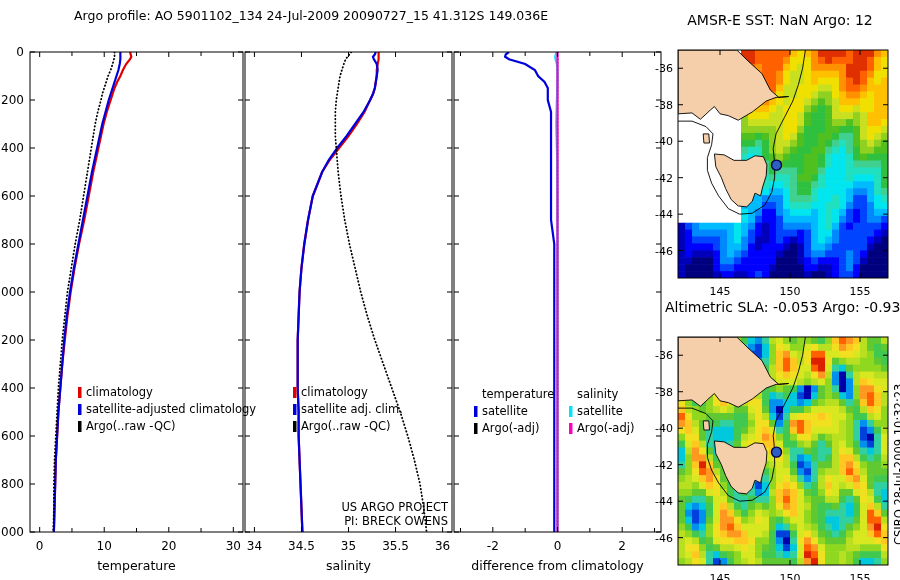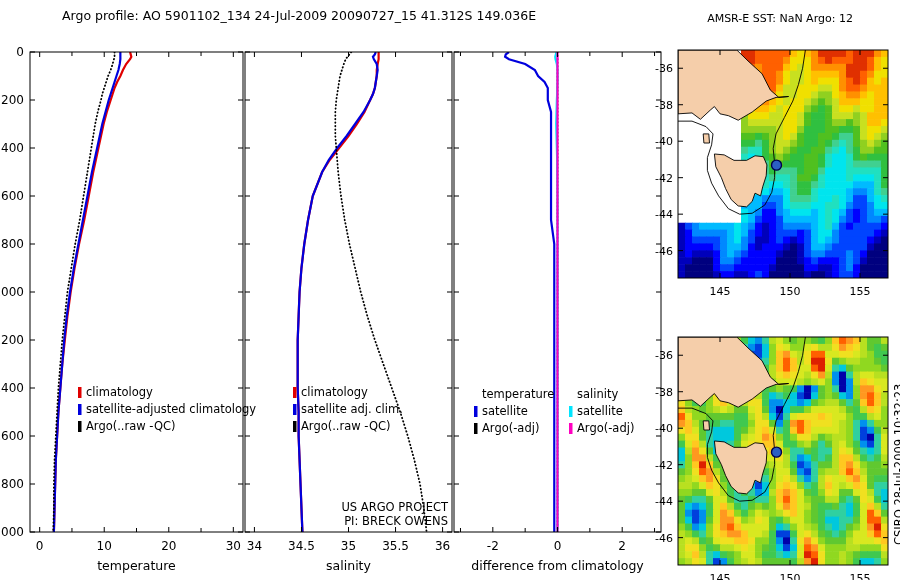--- a/index.html
+++ b/index.html
@@ -1,37 +1,37 @@
 <!DOCTYPE html>
 <html><head>
 <meta charset="utf-8">
 <style>
   html,body{margin:0;padding:0;background:#ffffff;}
   body{width:900px;height:580px;overflow:hidden;
        font-family:"DejaVu Sans","Liberation Sans",sans-serif;color:#000;}
   #root{position:relative;width:900px;height:580px;}
   .ttl{position:absolute;font-size:12.5px;white-space:pre;color:#000;}
-  .maptitle{position:absolute;font-size:11px;white-space:pre;text-align:center;color:#000;}
+  .maptitle{position:absolute;font-size:14px;white-space:pre;text-align:center;color:#000;}
   svg{display:block;}
   .axtxt{font-family:"DejaVu Sans","Liberation Sans",sans-serif;font-size:12px;fill:#000;}
   .axlab{font-family:"DejaVu Sans","Liberation Sans",sans-serif;font-size:12.5px;fill:#000;}
   .legtxt{font-family:"DejaVu Sans","Liberation Sans",sans-serif;font-size:11.5px;fill:#000;}
   .credit{font-family:"DejaVu Sans","Liberation Sans",sans-serif;font-size:11.5px;fill:#000;}
   .maptxt{font-family:"DejaVu Sans","Liberation Sans",sans-serif;font-size:11px;fill:#000;}
   .vert{position:absolute;font-size:11.5px;white-space:nowrap;
         transform-origin:0 0;transform:rotate(-90deg);color:#000;}
   .frame{fill:none;stroke:#000;stroke-width:1;}
   .tick{stroke:#000;stroke-width:1;}
 </style>
 </head>
 <body>
 
 <div id="root">
 
-  <div class="ttl" style="left:62px;top:8px;text-align:center;">Argo profile: AO 5901102_134 24-Jul-2009 20090727_15 41.312S 149.036E</div>
+  <div class="ttl" style="left:74px;top:8px;text-align:center;">Argo profile: AO 5901102_134 24-Jul-2009 20090727_15 41.312S 149.036E</div>
 
   <svg id="panels" width="670" height="580" style="position:absolute;left:0;top:0;">
       <g>
         <clipPath id="clip0">
           <rect x="30" y="52" width="213" height="480"></rect>
         </clipPath>
         <path d="M130.05 52.00 L130.69 54.40 L131.34 56.80 L130.05 59.20 L126.17 64.00 L122.95 70.00 L120.36 76.00 L117.14 82.00 L114.55 88.00 L112.62 94.00 L110.68 100.00 L106.81 112.00 L103.58 124.00 L101.00 136.00 L98.42 148.00 L95.84 160.00 L93.25 172.00 L88.74 196.00 L84.22 220.00 L79.05 244.00 L74.54 268.00 L70.66 292.00 L67.44 316.00 L64.85 340.00 L62.27 364.00 L60.34 388.00 L58.40 412.00 L57.11 436.00 L55.82 460.00 L55.17 484.00 L54.53 508.00 L53.88 532.00 " fill="none" stroke="#e00000" stroke-width="2.2" stroke-dasharray="" stroke-linecap="butt" clip-path="url(#clip0)"></path>
         <path d="M120.36 52.00 L120.36 54.40 L120.36 56.80 L120.36 59.20 L119.72 64.00 L118.43 70.00 L116.49 76.00 L114.55 82.00 L112.62 88.00 L110.68 94.00 L108.75 100.00 L105.52 112.00 L102.29 124.00 L99.71 136.00 L97.13 148.00 L94.55 160.00 L91.96 172.00 L87.45 196.00 L82.93 220.00 L78.41 244.00 L73.89 268.00 L70.02 292.00 L66.79 316.00 L64.21 340.00 L62.27 364.00 L60.34 388.00 L58.40 412.00 L57.11 436.00 L55.82 460.00 L55.17 484.00 L54.53 508.00 L53.88 532.00 " fill="none" stroke="#0000dd" stroke-width="2.2" stroke-dasharray="" stroke-linecap="butt" clip-path="url(#clip0)"></path>
         <path d="M114.55 52.00 L114.55 54.40 L114.55 56.80 L113.91 59.20 L112.62 64.00 L110.68 70.00 L108.10 76.00 L106.16 82.00 L104.23 88.00 L102.29 94.00 L101.00 100.00 L97.77 112.00 L95.19 124.00 L93.25 136.00 L91.32 148.00 L89.38 160.00 L87.45 172.00 L83.57 196.00 L79.70 220.00 L75.18 244.00 L71.31 268.00 L67.44 292.00 L64.85 316.00 L62.27 340.00 L60.34 364.00 L58.40 388.00 L57.11 412.00 L55.82 436.00 L54.53 460.00 L53.88 484.00 L53.88 508.00 L53.24 532.00 " fill="none" stroke="#000000" stroke-width="1.8" stroke-dasharray="0.5,3" stroke-linecap="round" clip-path="url(#clip0)"></path>
         <rect x="30" y="52" width="213" height="480" class="frame"></rect>
@@ -2044,15 +2044,16 @@
         <line x1="23" y1="501.15999999999997" x2="28" y2="501.15999999999997" class="tick"></line>
         <line x1="233" y1="501.15999999999997" x2="228" y2="501.15999999999997" class="tick"></line>
         <text x="18" y="505.15999999999997" class="maptxt" text-anchor="end">-44</text>
         <line x1="23" y1="537.64" x2="28" y2="537.64" class="tick"></line>
         <line x1="233" y1="537.64" x2="228" y2="537.64" class="tick"></line>
         <text x="18" y="541.64" class="maptxt" text-anchor="end">-46</text>
       </g>
     </svg>
 
   <div class="maptitle" style="left:665px;top:12px;width:230px;">AMSR-E SST: NaN Argo: 12</div>
+  <div class="maptitle" style="left:665px;top:299px;width:230px;">Altimetric SLA: -0.053 Argo: -0.93</div>
 
   <div class="vert" style="left:892px;top:545px;">CSIRO 28-Jul-2009 10:32:23</div>
 </div>
 
 </body></html>

